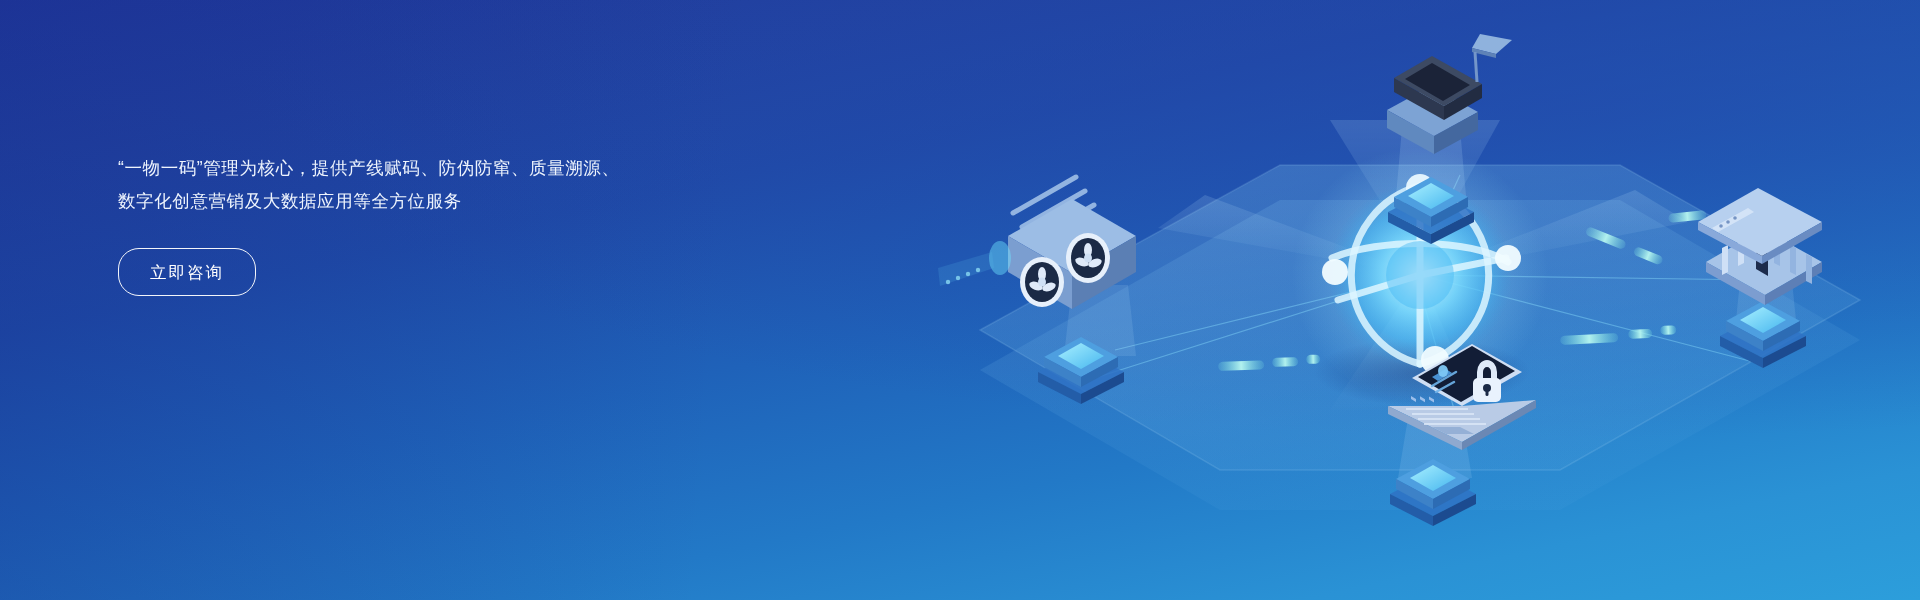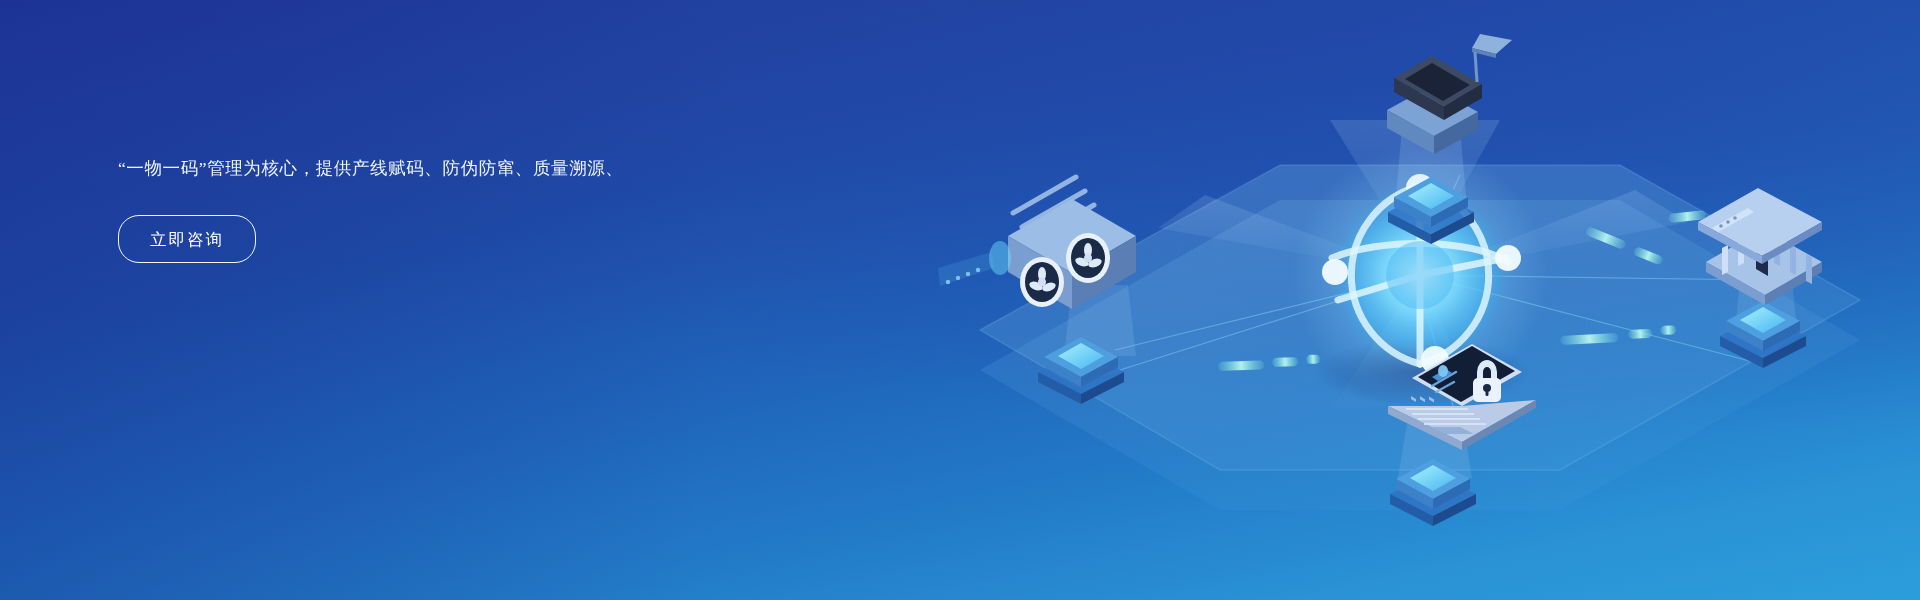--- a/index.html
+++ b/index.html
@@ -36,21 +36,21 @@
   }
   .headline{
     font-size:35px; font-weight:700; letter-spacing:1.2px;
     line-height:1.25; color:#ffffff; white-space:nowrap;
     text-shadow:0 1px 2px rgba(10,30,90,.28);
   }
   .sub{
     margin-top:24px; font-size:17.5px; line-height:33px;
     color:#eef4fd; letter-spacing:.6px; font-weight:400;
   }
-  .sub div{ white-space:nowrap;font-family:Liberation Serif, serif; }
+  .sub div{ white-space:nowrap; }
   .cta-wrap{ margin-top:30px; }
   .cta{
     display:inline-block; padding:0 31px; height:48px; line-height:40px;
     border:1px solid rgba(255,255,255,.95); border-radius:21px;
     color:#ffffff; font-size:16.5px; letter-spacing:2px;
     background:transparent; cursor:pointer; text-align:center;
     font-family:"Liberation Sans","DejaVu Sans",sans-serif;
   }
 
   
@@ -61,20 +61,21 @@
 </style>
 </head>
 <body>
 
 <div class="banner">
 
   <div class="copy">
 
     <div class="sub">
       <div>“一物一码”管理为核心，提供产线赋码、防伪防窜、质量溯源、</div>
+      <div>数字化创意营销及大数据应用等全方位服务</div>
     </div>
 
     <div class="cta-wrap">
       <button class="cta">立即咨询</button>
     </div>
   </div>
 
   <div class="art">
     <svg viewBox="0 0 1060 600" xmlns="http://www.w3.org/2000/svg" aria-hidden="true">
       <defs>

